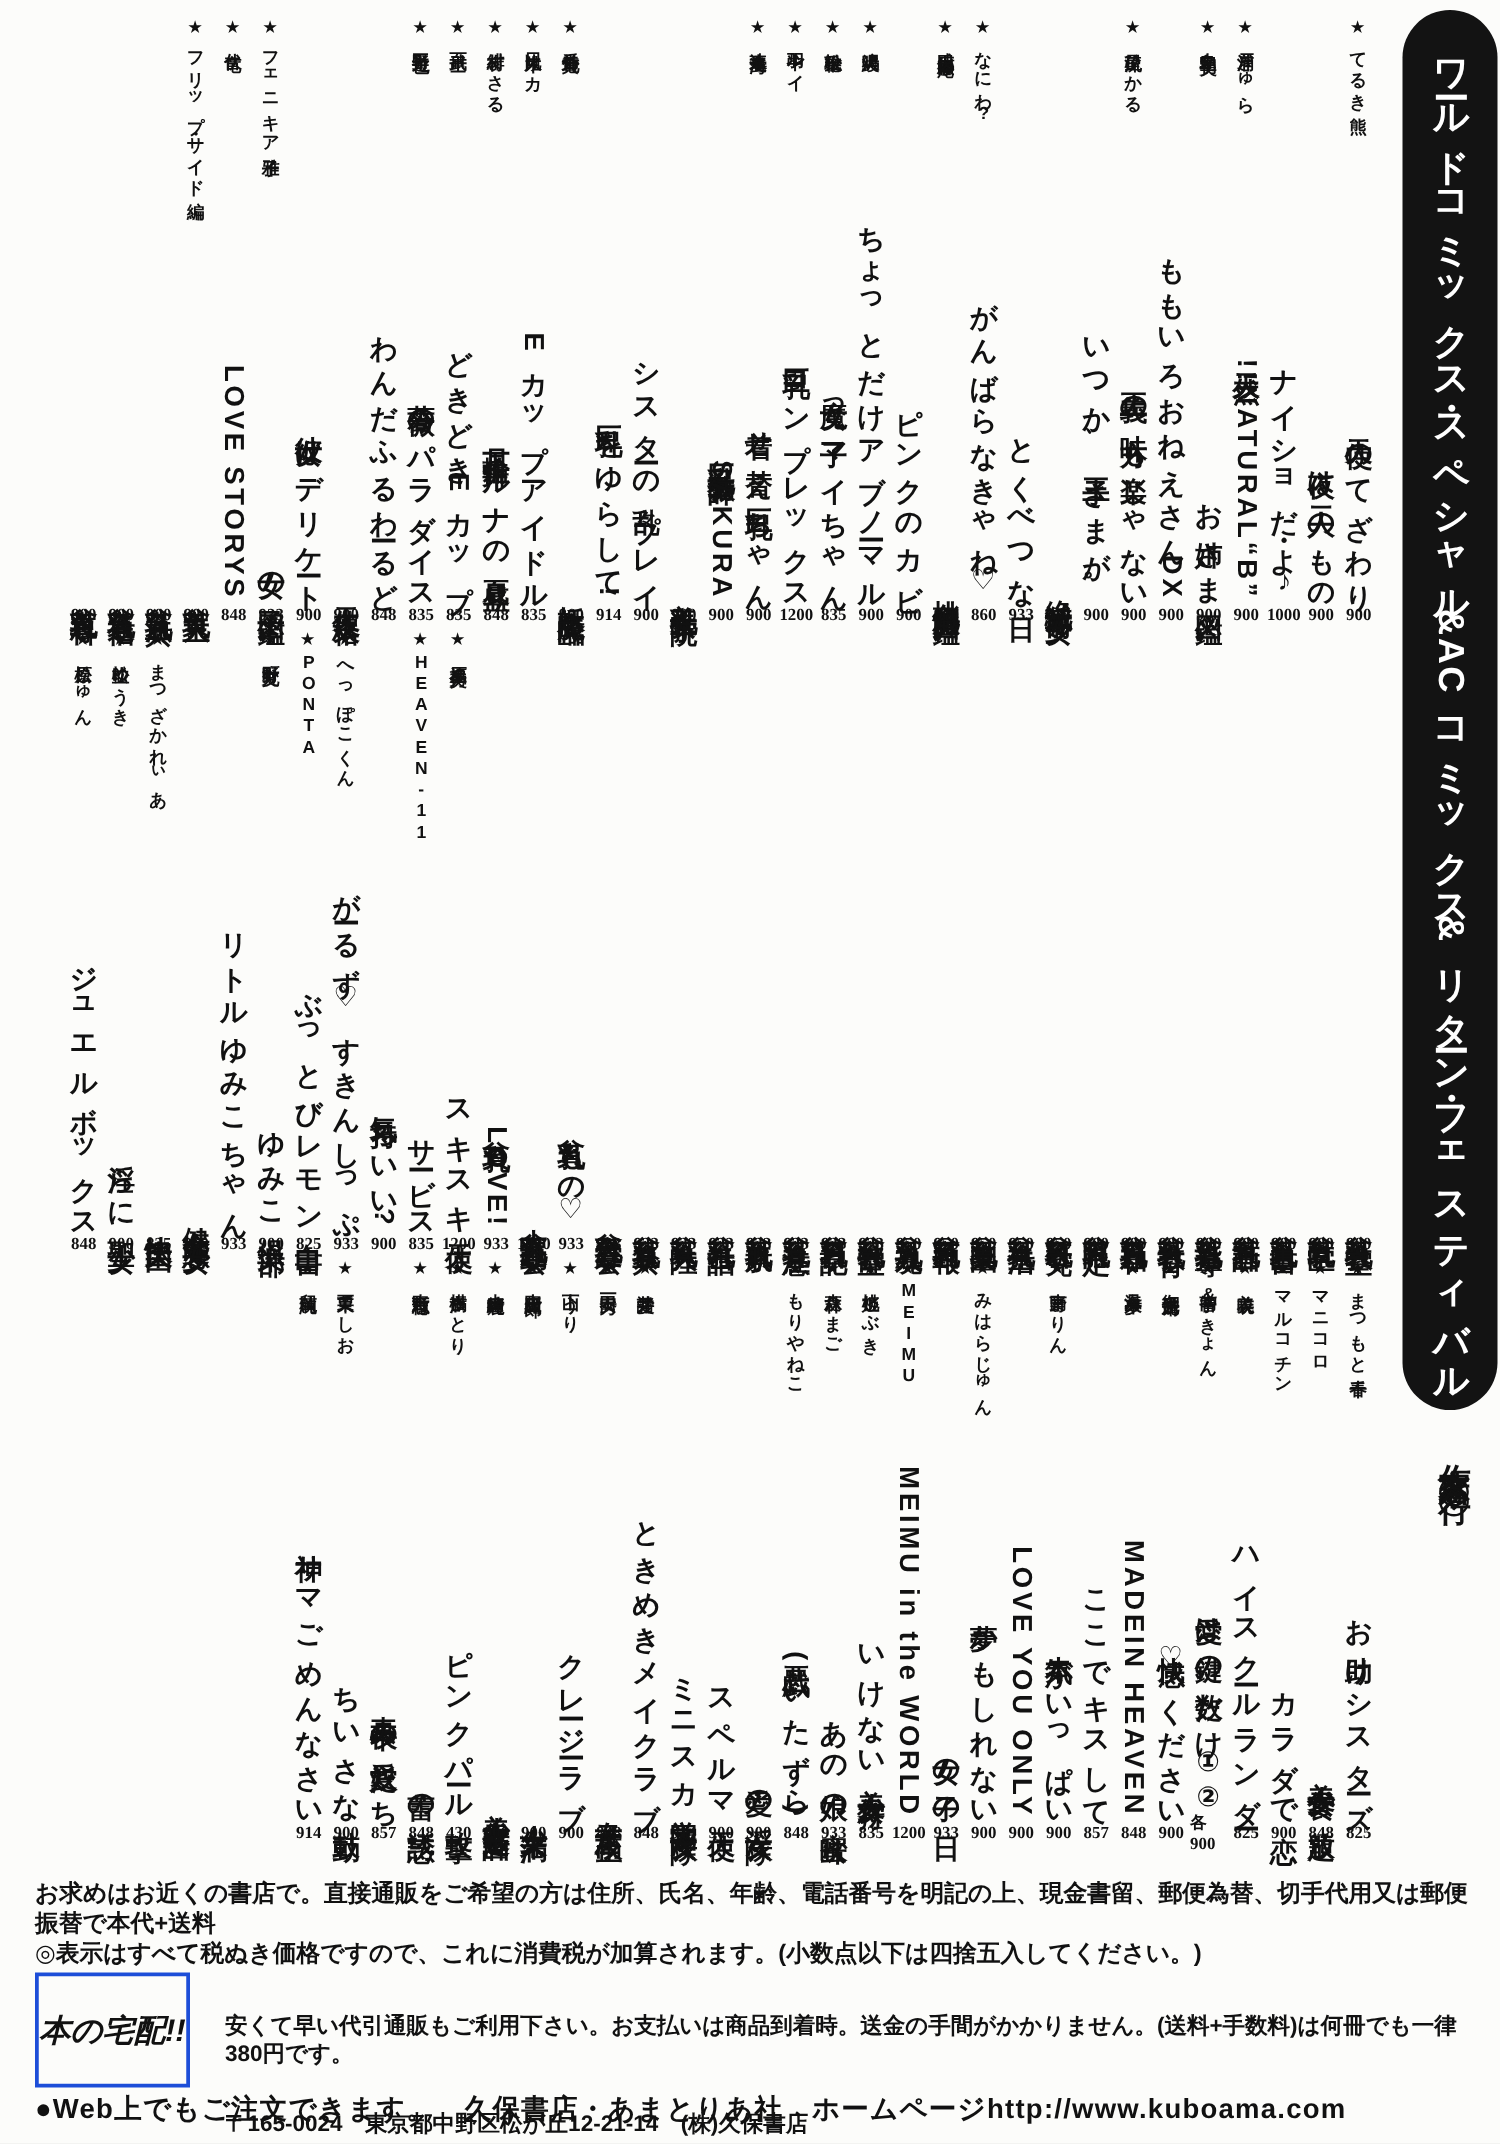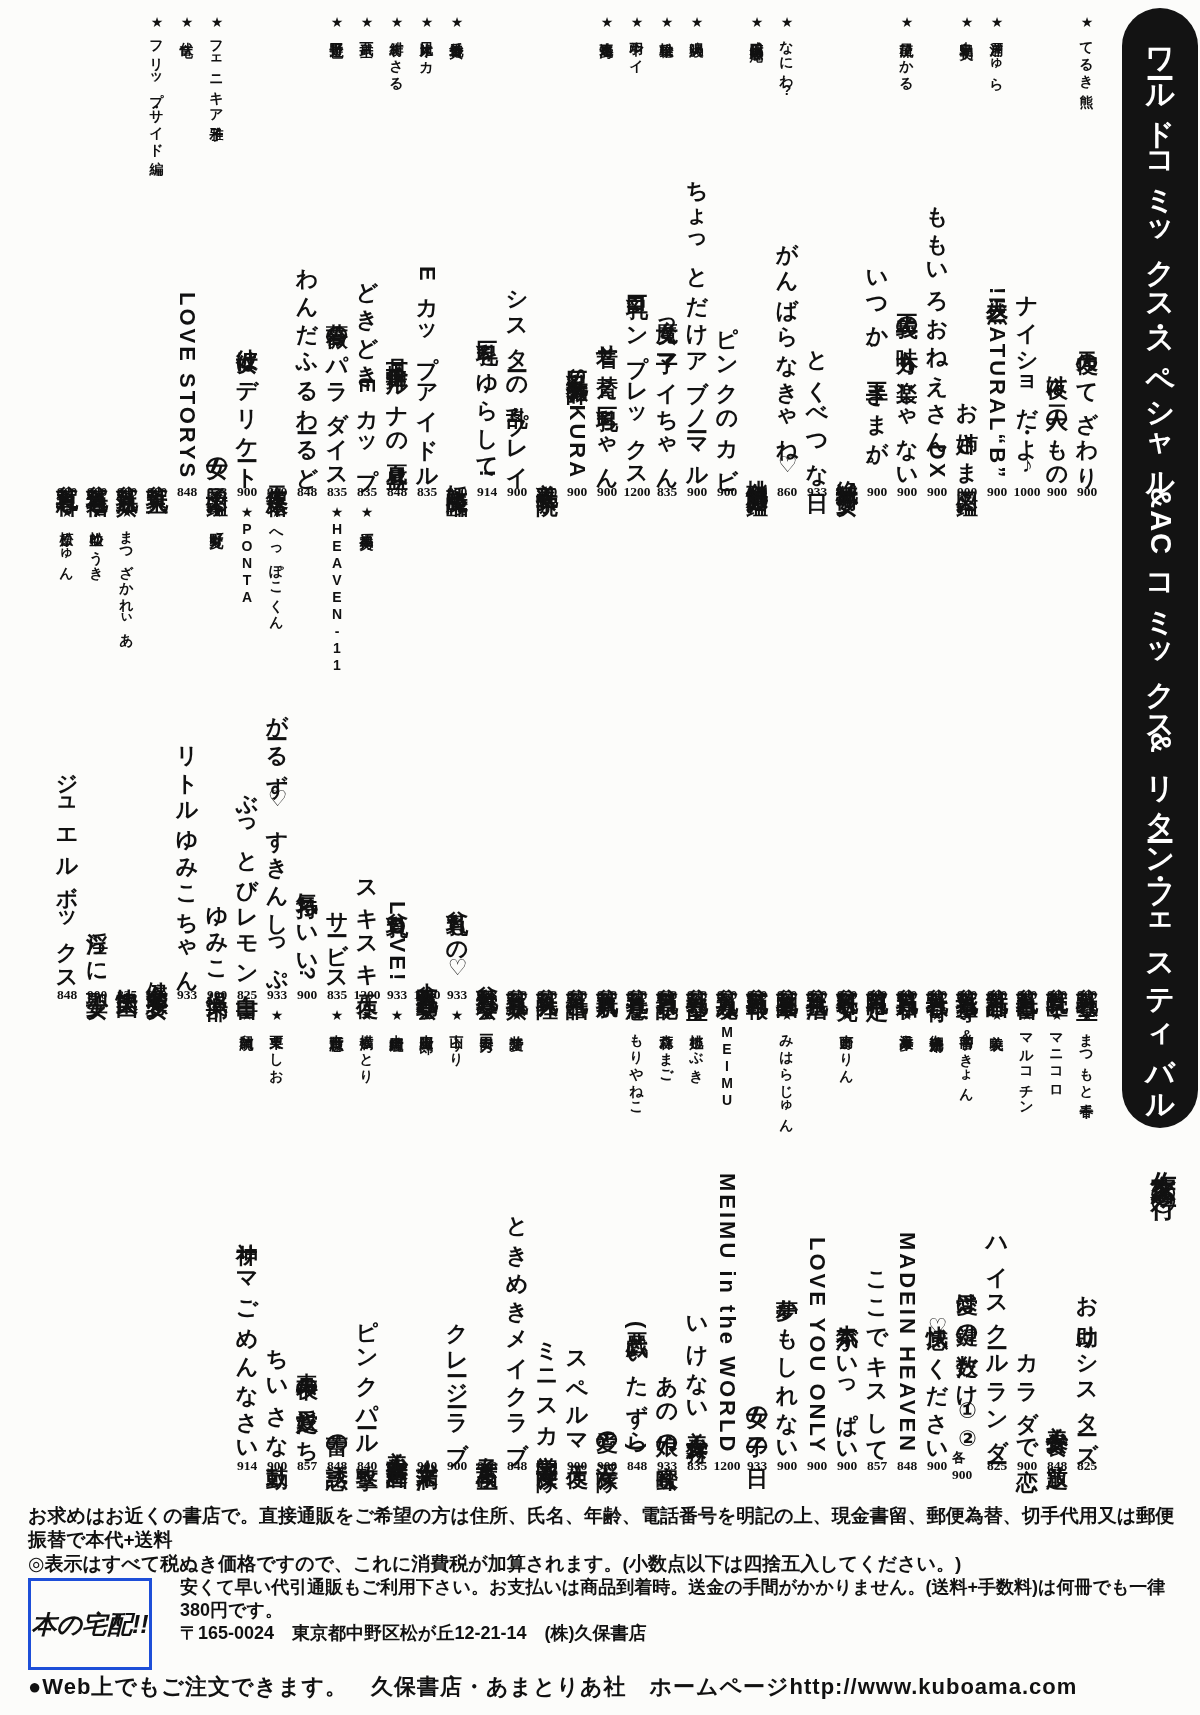--- a/index.html
+++ b/index.html
@@ -37,21 +37,21 @@
   .author-range{position:absolute;top:1150px;right:18px;writing-mode:vertical-rl;
                 text-orientation:upright;font-size:26px;font-weight:700;letter-spacing:4px;}
 
   
   .footer{position:absolute;left:28px;top:1504px;width:1150px;font-size:19px;font-weight:600;}
   .footer .line{line-height:24px;}
   .delivery-box{position:absolute;left:0px;top:74px;width:118px;height:86px;border:3px solid #1d4ed8;
                 display:flex;align-items:center;justify-content:center;font-size:25px;
                 font-weight:800;font-style:italic;}
   .delivery-text{position:absolute;left:152px;top:72px;width:1000px;font-size:18px;}
-  .delivery-text .line{line-height:23px;}
+  .delivery-text .line{line-height:23px;margin-top:33px;}
   .web-line{position:absolute;left:0px;top:168px;font-size:22px;font-weight:800;letter-spacing:1px;}
 </style>
 </head>
 <body>
 
 <div id="page">
 
   <div class="band" id="band1">
       <div class="unit">
         <div class="author top">★てるき熊</div>
@@ -725,21 +725,21 @@
       <div class="unit">
         <div class="title-zone">
           <div class="title">美少女改造計画</div>
         </div>
         <div class="price">900</div>
       </div>
       <div class="unit">
         <div class="title-zone">
           <div class="title">ピンクパール攻撃</div>
         </div>
-        <div class="price">840</div>
+        <div class="price">430</div>
       </div>
       <div class="unit">
         <div class="title-zone">
           <div class="title">蕾の誘惑</div>
         </div>
         <div class="price">848</div>
       </div>
       <div class="unit">
         <div class="title-zone">
           <div class="title">真夜中の愛奴たち</div>

